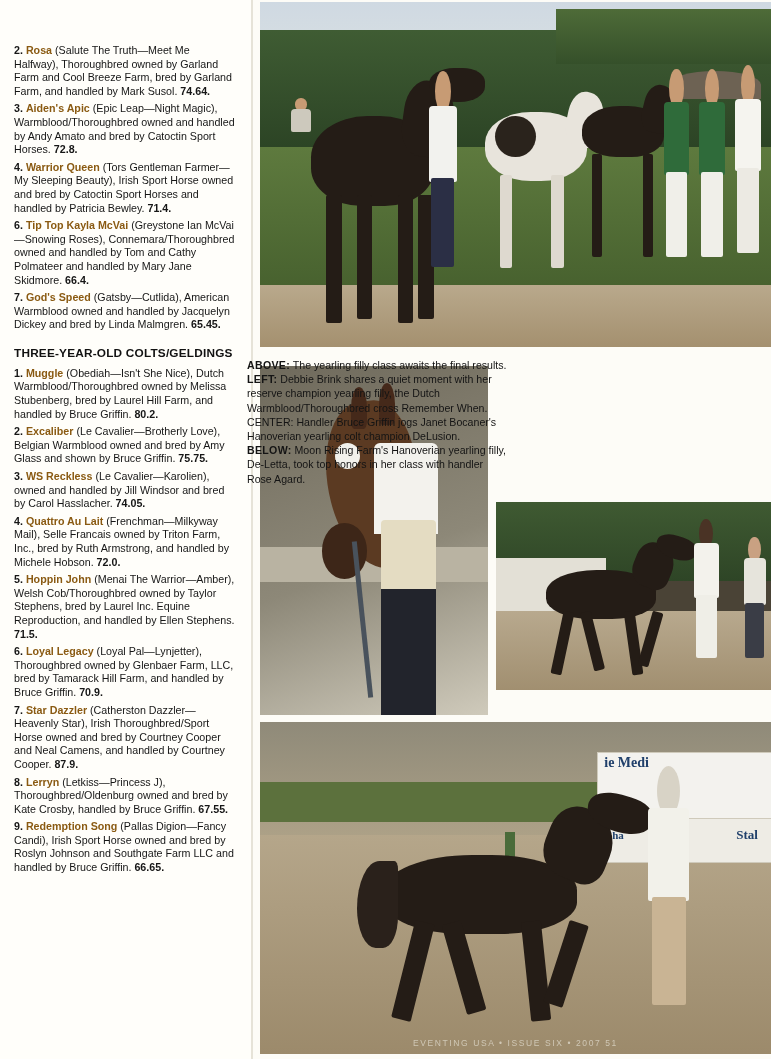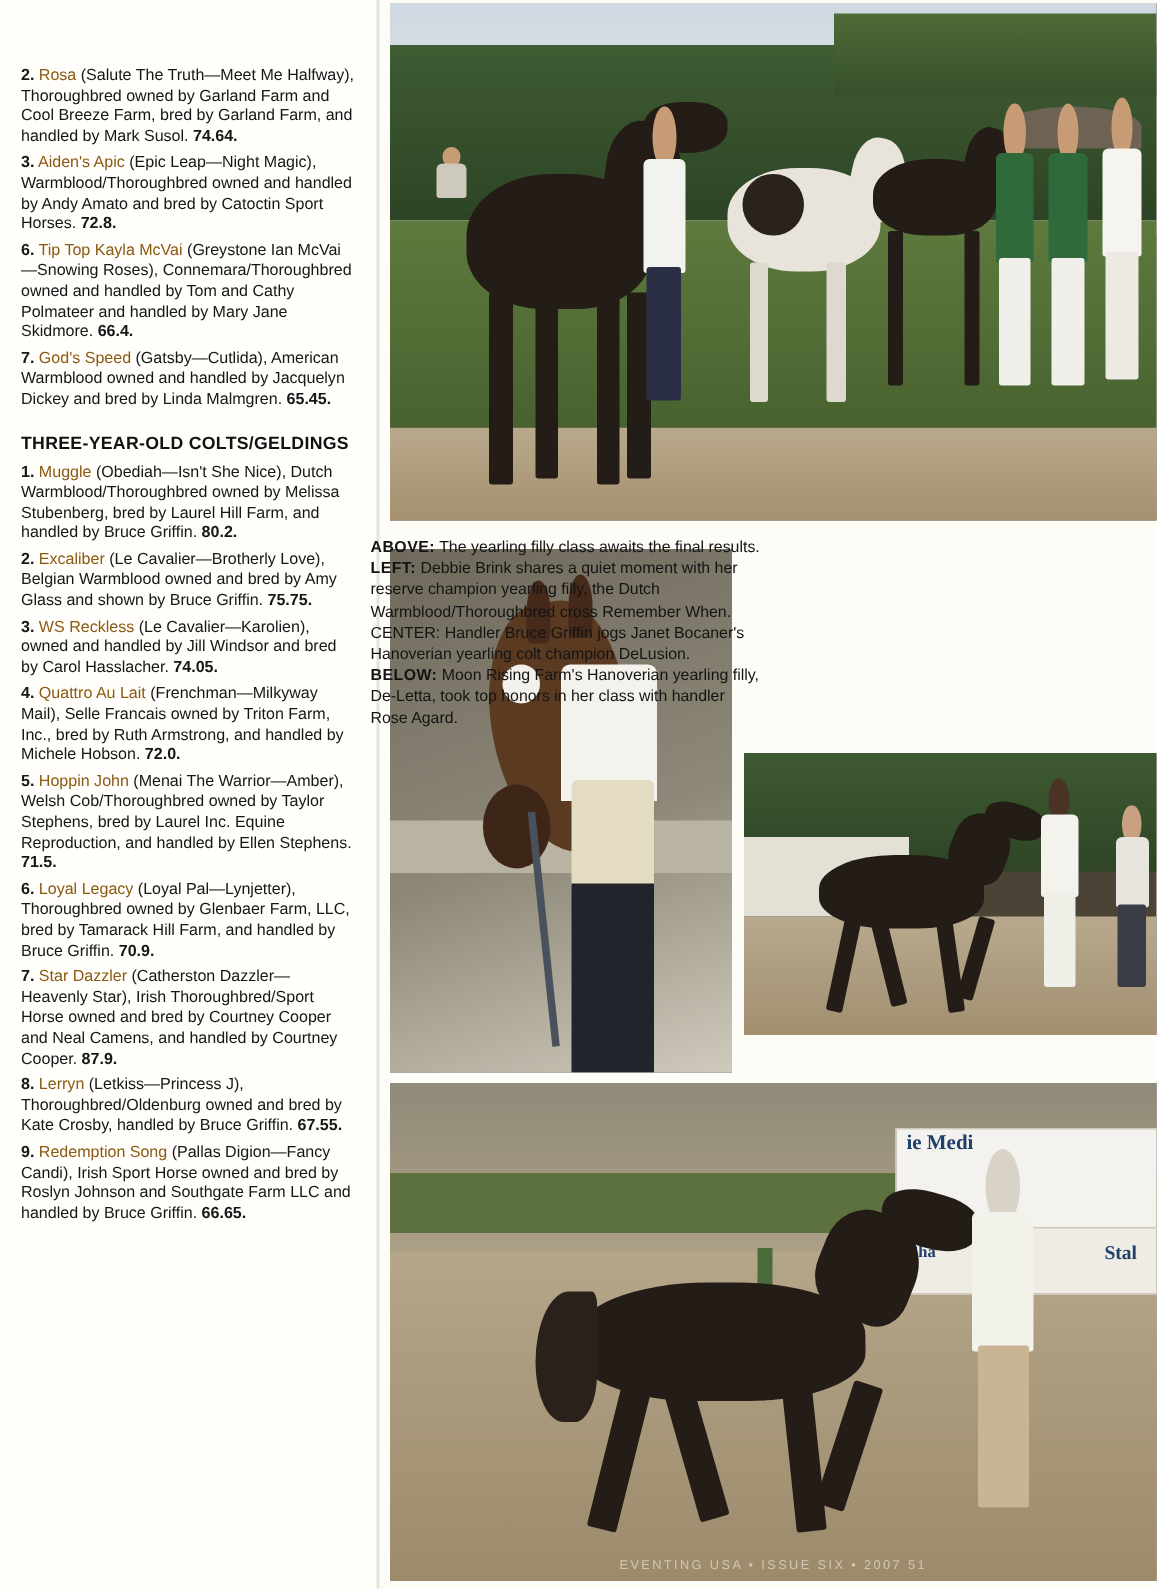--- a/index.html
+++ b/index.html
@@ -45,21 +45,21 @@
     font-size: 10.7px;
     line-height: 13.6px;
     margin: 0 0 4px 0;
     text-align: left;
     color: #161616;
   }
   .entry .num {
     font-weight: bold;
   }
   .entry .horse {
-    font-weight: normal;
+    font-weight: bold;
     color: #8a5a12;
   }
   .entry .score {
     font-weight: bold;
   }
 
   .section-title {
     font-family: "Liberation Sans", sans-serif;
     font-size: 11.8px;
     font-weight: bold;
@@ -181,20 +181,24 @@
     <p class="entry">
       <span class="num">2.</span>
       <span class="horse">Rosa</span><span> (Salute The Truth—Meet Me Halfway), Thoroughbred owned by Garland Farm and Cool Breeze Farm, bred by Garland Farm, and handled by Mark Susol. </span><span class="score">74.64.</span>
     </p>
 
     <p class="entry">
       <span class="num">3.</span>
       <span class="horse">Aiden's Apic</span><span> (Epic Leap—Night Magic), Warmblood/Thoroughbred owned and handled by Andy Amato and bred by Catoctin Sport Horses. </span><span class="score">72.8.</span>
     </p>
 
+    <p class="entry">
+      <span class="num">4.</span>
+      <span class="horse">Warrior Queen</span><span> (Tors Gentleman Farmer—My Sleeping Beauty), Irish Sport Horse owned and bred by Catoctin Sport Horses and handled by Patricia Bewley. </span><span class="score">71.4.</span>
+    </p>
 
 
     <p class="entry">
       <span class="num">6.</span>
       <span class="horse">Tip Top Kayla McVai</span><span> (Greystone Ian McVai—Snowing Roses), Connemara/Thoroughbred owned and handled by Tom and Cathy Polmateer and handled by Mary Jane Skidmore. </span><span class="score">66.4.</span>
     </p>
 
     <p class="entry">
       <span class="num">7.</span>
       <span class="horse">God's Speed</span><span> (Gatsby—Cutlida), American Warmblood owned and handled by Jacquelyn Dickey and bred by Linda Malmgren. </span><span class="score">65.45.</span>

